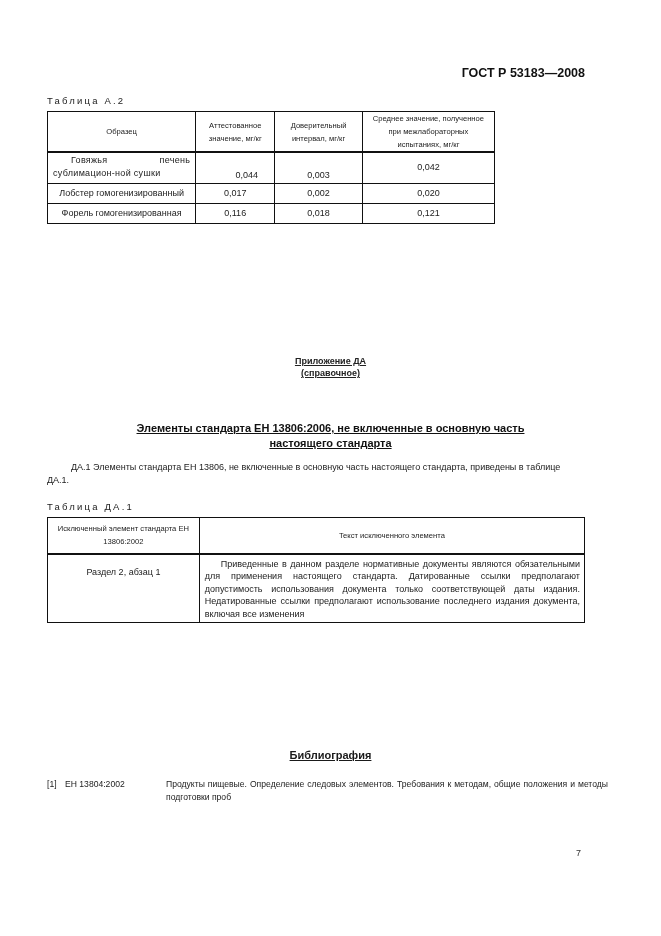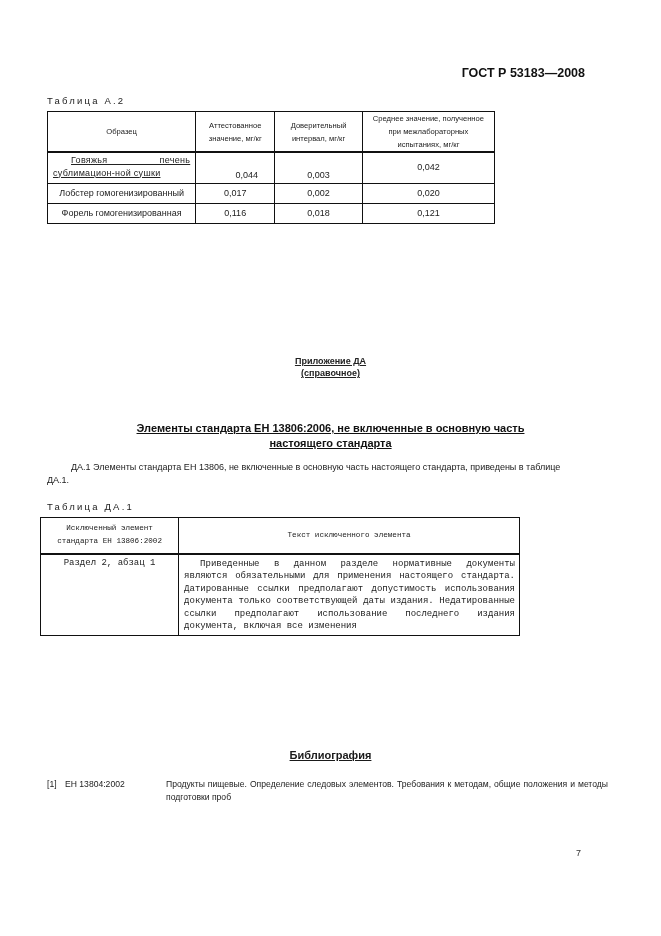--- a/index.html
+++ b/index.html
@@ -40,21 +40,21 @@
       <col style="width:168px">
     </colgroup>
   <tbody>
       <tr class="hdr" style="height:39px;">
     <th>Образец</th>
     <th>Аттестованное значение, мг/кг</th>
     <th>Доверительный интервал, мг/кг</th>
     <th>Среднее значение, полученное при межлабораторных испытаниях, мг/кг</th>
   </tr>
   <tr style="height:31px;">
-    <td style="text-align:justify; text-indent:18px; line-height:13px; letter-spacing:0.3px; vertical-align:bottom; padding-bottom:3px;text-decoration:underline;">Говяжья печень сублимацион-ной сушки</td>
+    <td style="text-align:justify; text-indent:18px; line-height:13px; letter-spacing:0.3px; vertical-align:bottom; padding-bottom:3px;">Говяжья печень сублимацион-ной сушки</td>
     <td class="c" style="vertical-align:bottom; padding-bottom:3px;padding-left:28px;">0,044</td>
     <td class="c" style="vertical-align:bottom; padding-bottom:3px;">0,003</td>
     <td class="c" style="vertical-align:bottom; padding-bottom:11px;">0,042</td>
   </tr>
   <tr style="height:20px;">
     <td class="c">Лобстер гомогенизированный</td>
     <td class="c">0,017</td>
     <td class="c">0,002</td>
     <td class="c">0,020</td>
   </tr>
@@ -74,32 +74,32 @@
 
 <div class="abs center-block sec-title">
   <div>Элементы стандарта ЕН 13806:2006, не включенные в основную часть</div>
   <div>настоящего стандарта</div>
 </div>
 
 <div class="abs para">ДА.1  Элементы стандарта ЕН 13806, не включенные в основную часть настоящего стандарта, приведены в таблице ДА.1.</div>
 
 <div class="abs tbl-label" style="left:47px; top:501px;">Таблица ДА.1</div>
 
-<table style="left:40px; top:517px; width:480px;font-family:Liberation Mono, monospace;">
+<table style="left:47px; top:517px; width:538px;">
   <colgroup>
       <col style="width:152px">
       <col style="width:386px">
     </colgroup>
   <tbody>
       <tr class="hdr" style="height:36px;">
     <th>Исключенный элемент стандарта ЕН 13806:2002</th>
     <th>Текст исключенного элемента</th>
   </tr>
   <tr style="height:60px;">
-    <td class="c" style="vertical-align:top; padding-top:3px;">Раздел 2, абзац 1</td>
+    <td class="c" style="vertical-align:top; padding-top:12px;">Раздел 2, абзац 1</td>
     <td class="long">Приведенные в данном разделе нормативные документы являются обязательными для применения настоящего стандарта. Датированные ссылки предполагают допустимость использования документа только соответствующей даты издания. Недатированные ссылки предполагают использование последнего издания документа, включая все изменения</td>
   </tr>
 </tbody>
   </table>
 
 <div class="abs center-block biblio-title">Библиография</div>
 
 <div class="abs bib">
   <span class="num">[1]</span>
   <span class="code">ЕН 13804:2002</span>

